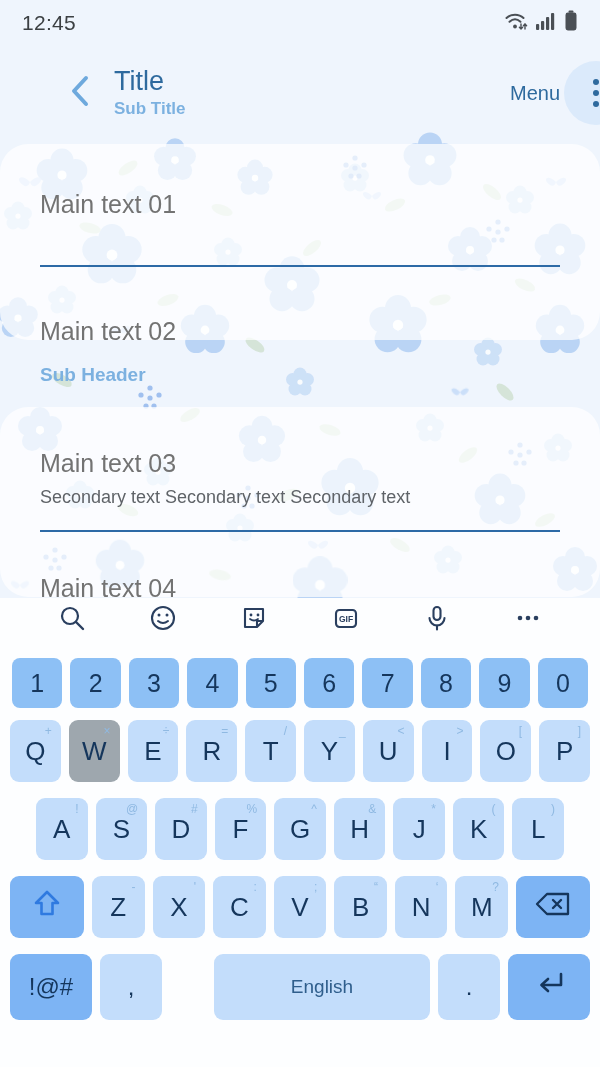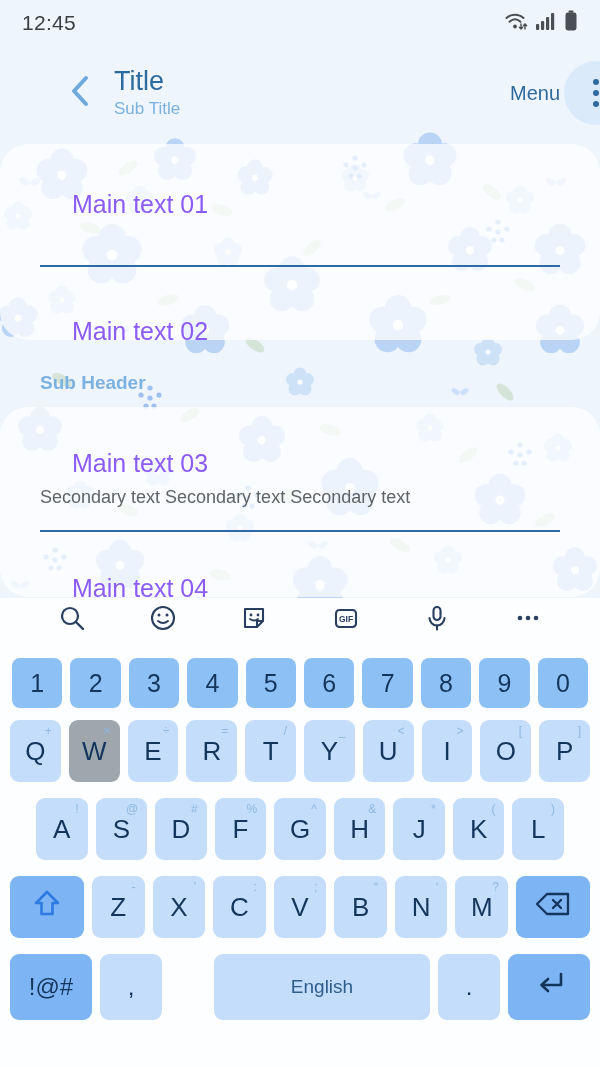--- a/index.html
+++ b/index.html
@@ -35,21 +35,21 @@
   }
   .back-btn{
     width:56px; height:56px; margin-left:12px;
     display:flex; align-items:center; justify-content:center;
   }
   .titles{ margin-left:6px; flex:1; }
   .title-main{
     font-size:27px; color:#2e6a9e; line-height:1.05;
   }
   .title-sub{
-    font-size:17px; color:#7cb1e0; font-weight:normal; margin-top:3px;
+    font-size:17px; color:#7cb1e0; font-weight:bold; margin-top:3px;
   }
   .menu-label{
     font-size:20px; font-weight:normal; color:#2e6a9e;
     margin-right:4px;
   }
   .overflow-btn{
     width:64px; height:64px; border-radius:50%;
     background:#dbeafb;
     display:flex; align-items:center; justify-content:center;
     margin-right:12px;
@@ -61,29 +61,29 @@
   .content{ position:absolute; left:0; top:140px; width:600px; height:470px; z-index:5; }
   .card{
     position:absolute; left:0; width:600px;
     background:rgba(255,255,255,0.72);
     border-radius:28px;
     padding:0 40px;
   }
   .card.one{ top:4px; height:196px; }
   .card.two{ top:267px; height:190px; }
   .row-main{
-    font-size:25px; color:#8b5cf6; line-height:1;margin-left:32px;
+    font-size:25px; color:#737373; line-height:1;
   }
   .row-secondary{
     font-size:18px; color:#5f6368; margin-top:12px; line-height:1;
   }
   .divider{ height:2px; background:#2d6aa6; margin:0; }
 
   .subheader{
-    position:absolute; left:40px; top:232px;
+    position:absolute; left:40px; top:224px;
     font-size:19px; font-weight:bold; color:#7cb1e0;
   }
 
   
   .keyboard{
     position:absolute; left:0; top:598px; width:600px; height:469px;
     background:#fdfeff; z-index:20;
   }
   .kb-toolbar{
     height:56px; display:flex; align-items:center;

